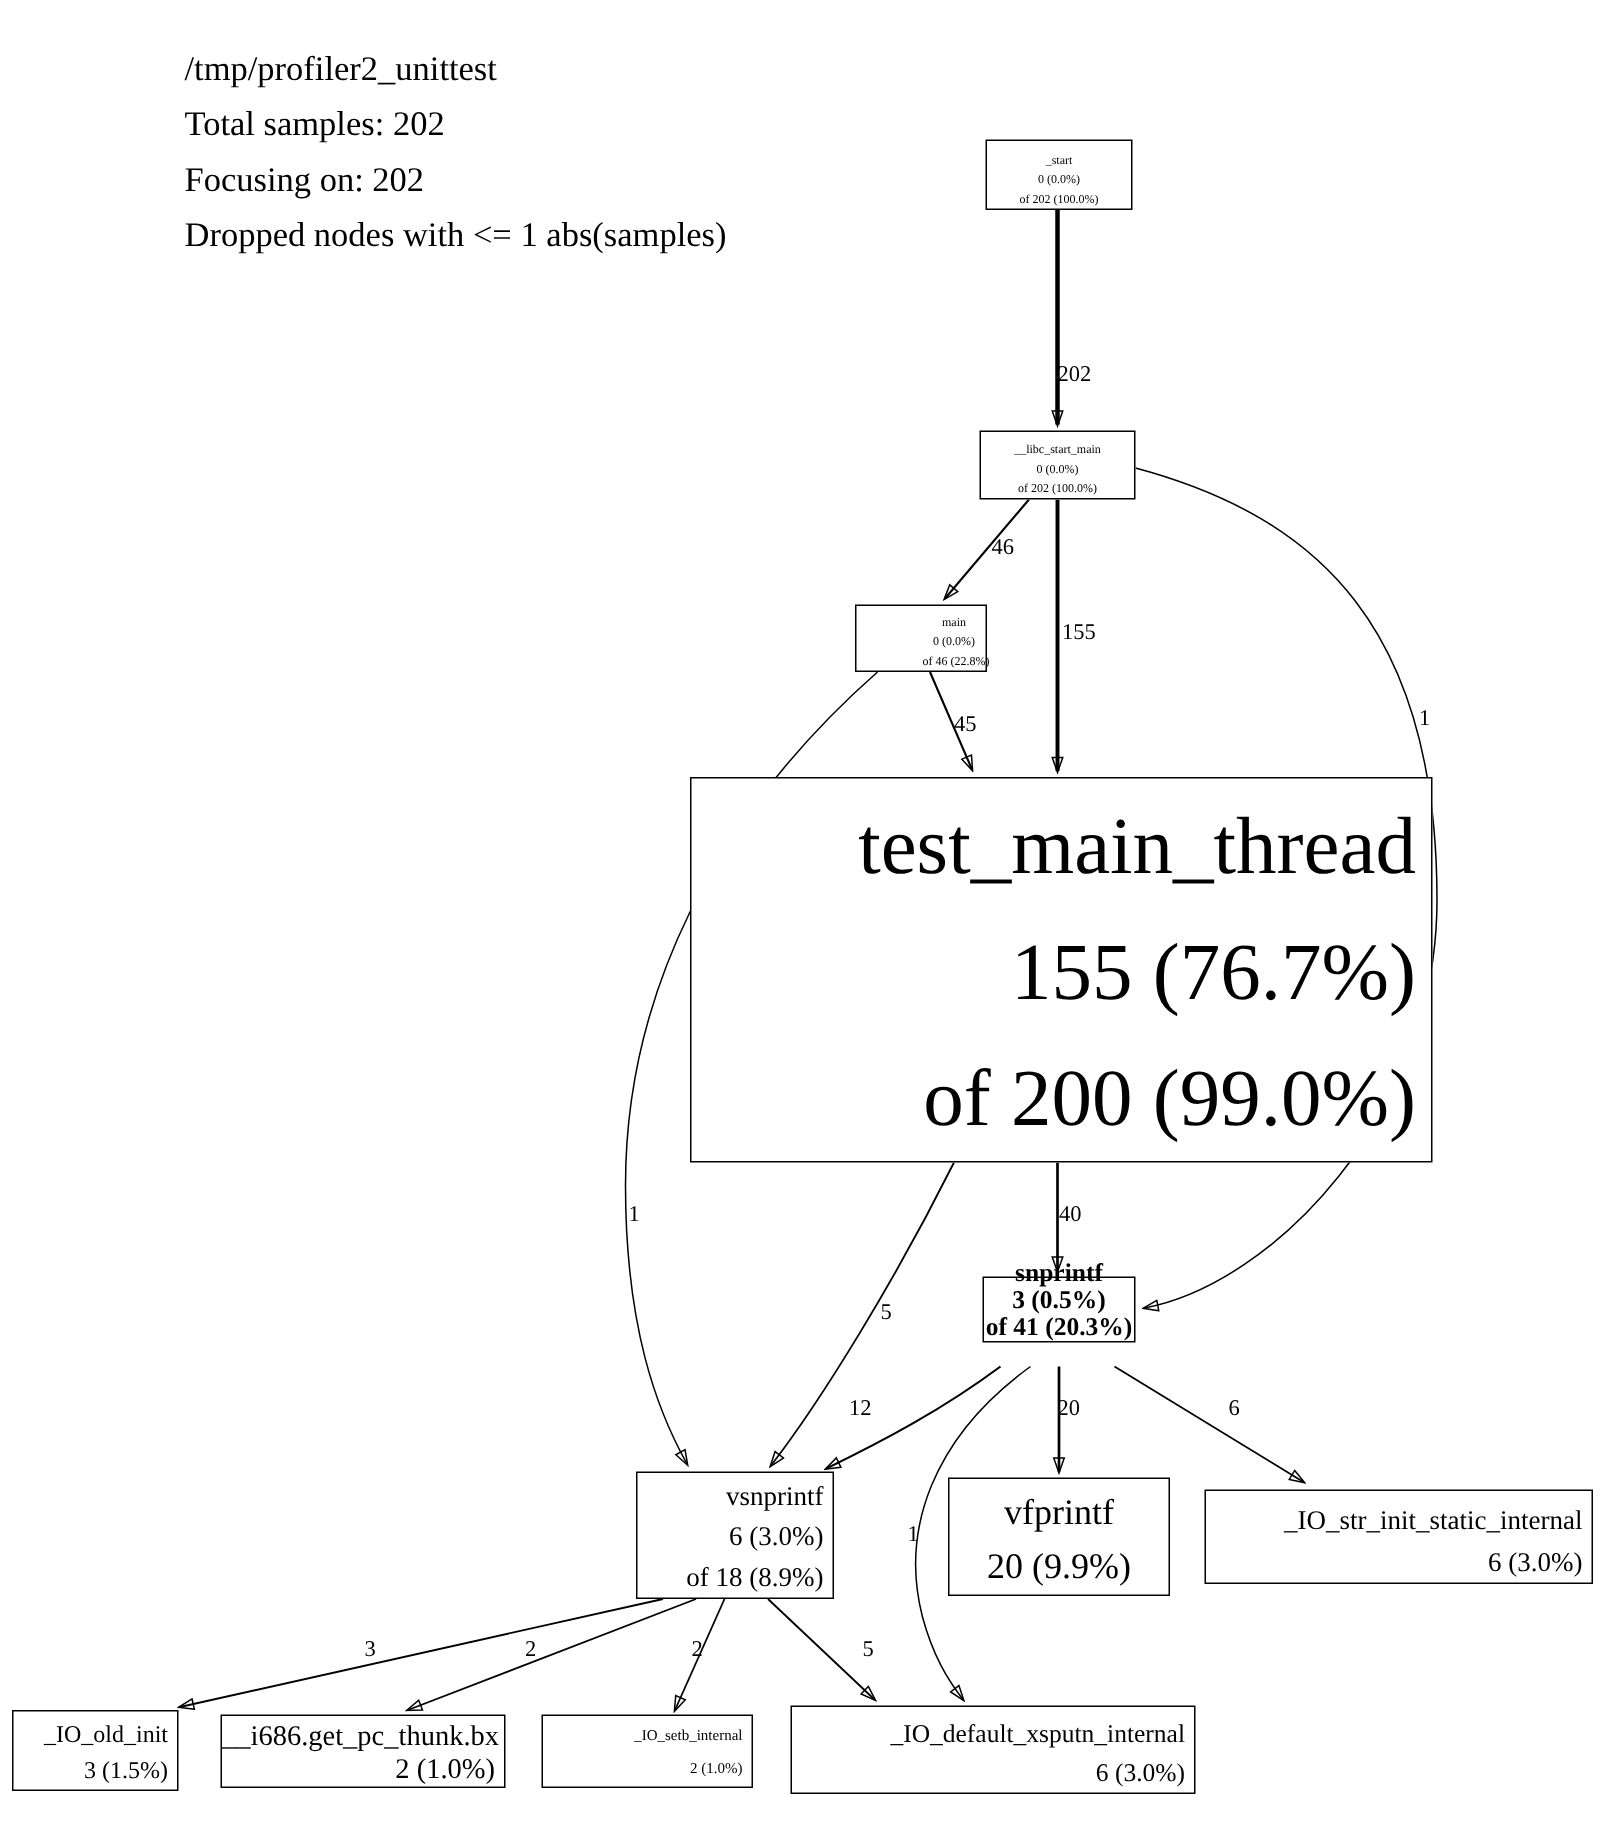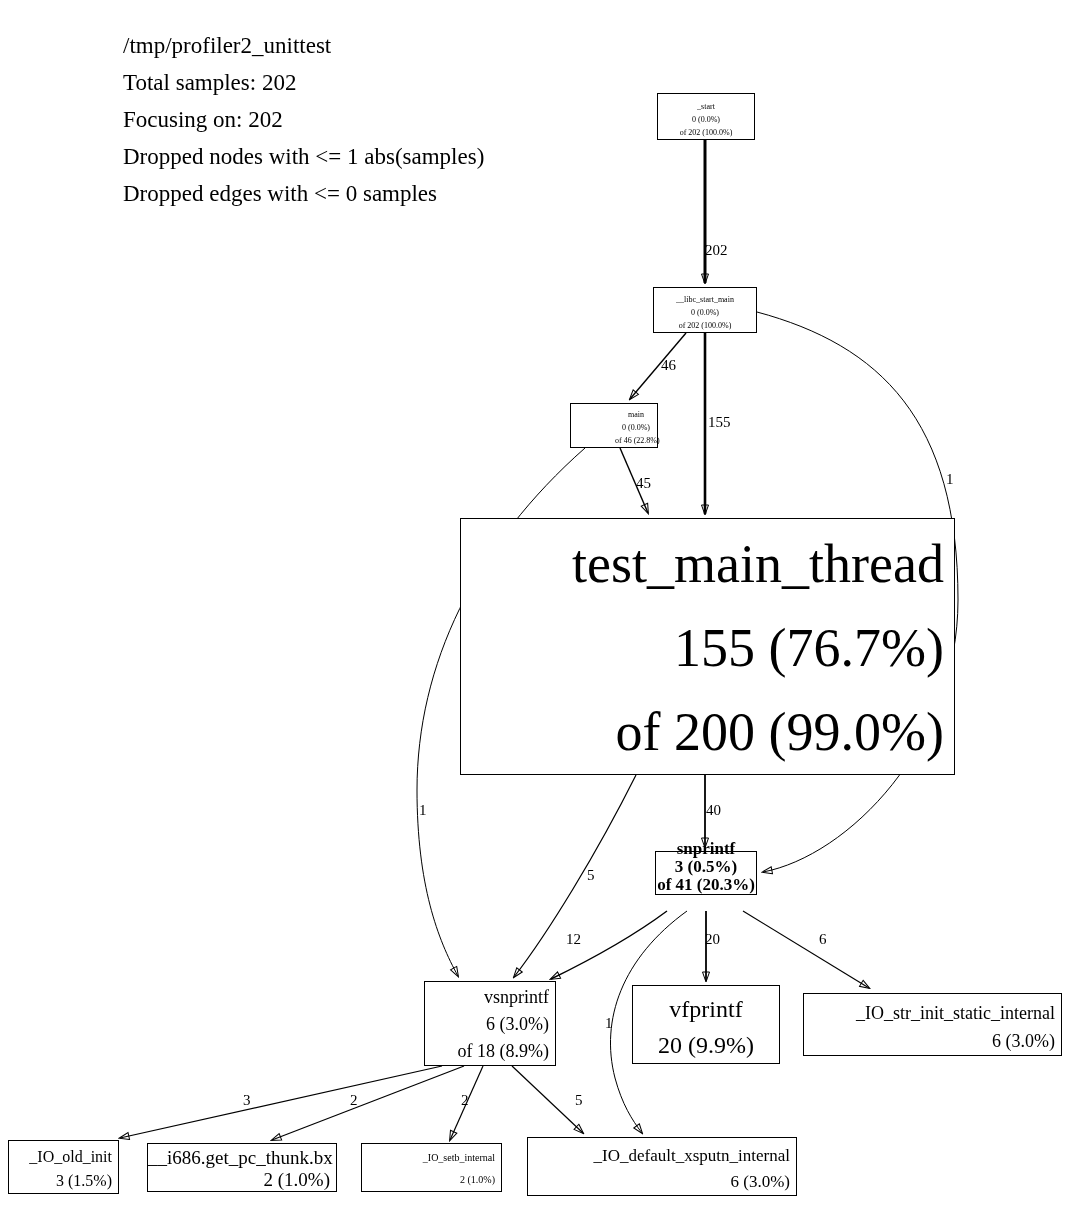--- a/index.html
+++ b/index.html
@@ -76,21 +76,20 @@
     <path d="M464,1066 L272,1140" stroke-width="1.2"></path>
     <path d="M483,1066 L450,1140" stroke-width="1.2"></path>
     <path d="M512,1066 L583,1133" stroke-width="1.2"></path>
   </svg>
 
   <div class="hdr">
     <div>/tmp/profiler2_unittest</div>
     <div>Total samples: 202</div>
     <div>Focusing on: 202</div>
     <div>Dropped nodes with &lt;= 1 abs(samples)</div>
-    <div>Dropped edges with &lt;= 0 samples</div>
   </div>
 
   <div class="node center" style="left:657px;top:93px;width:98px;height:47px;font-size:8px;line-height:13px;">
     <div>_start</div>
     <div>0 (0.0%)</div>
     <div>of 202 (100.0%)</div>
   </div>
 
   <div class="node center" style="left:653px;top:287px;width:104px;height:46px;font-size:8px;line-height:13px;">
     <div>__libc_start_main</div>

